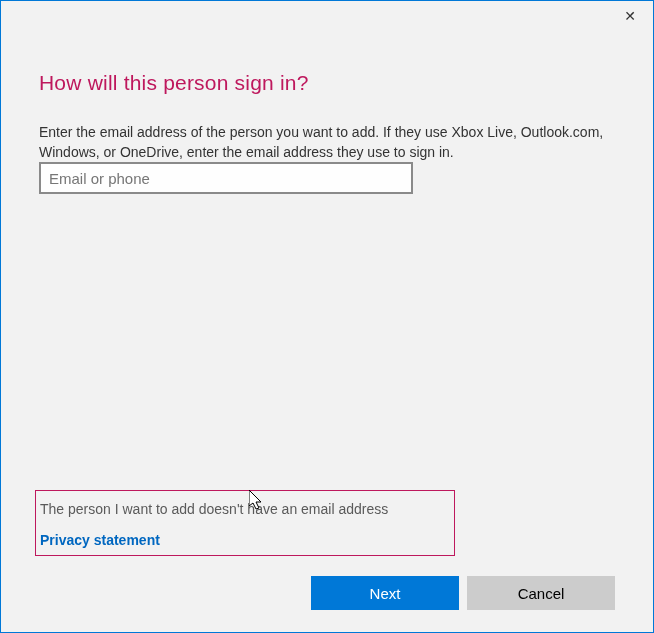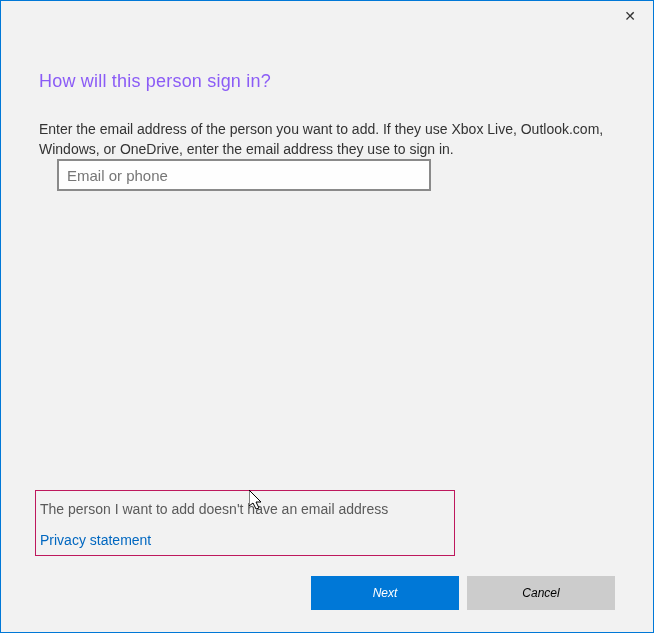--- a/index.html
+++ b/index.html
@@ -35,41 +35,40 @@
       justify-content: center;
       font-size: 14px;
       font-family: Arial, sans-serif;
       color: #333;
       cursor: pointer;
     }
     .content {
       padding: 40px 38px 0 38px;
     }
     .heading {
-      font-size: 18px;
+      font-size: 21px;
       font-weight: 300;
-      color: #8b5cf6;
+      color: #be185d;
       margin-bottom: 28px;
       letter-spacing: 0.2px;
     }
     .description {
       font-size: 14px;
       color: #333;
       line-height: 1.4;
     }
     .email-input {
       width: 374px;
       height: 32px;
       border: 2px solid #8a8a8a;
       background: #fefefe;
       padding: 0 8px;
       font-size: 15px;
       color: #333;
       outline: none;
-      margin-left: 18px;
     }
     .email-input::placeholder {
       color: #767676;
     }
     .bottom-area {
       position: absolute;
       left: 0;
       right: 0;
       bottom: 0;
       padding: 0 38px 22px 38px;
@@ -85,34 +84,34 @@
       font-size: 14px;
       color: #5a5a5a;
       display: block;
       margin-bottom: 14px;
       cursor: pointer;
     }
     .privacy-link {
       font-size: 14px;
       color: #0067c0;
       cursor: pointer;
+      font-weight: bold;
     }
     .button-row {
       display: flex;
       justify-content: flex-end;
       gap: 8px;
       margin-top: 6px;
     }
     .btn {
       width: 148px;
       height: 34px;
       border: none;
-      font-size: 12px;
+      font-size: 15px;
       cursor: pointer;
-      font-style: italic;
     }
     .btn-primary {
       background: #0078d7;
       color: #fff;
     }
     .btn-secondary {
       background: #cccccc;
       color: #000000;
     }
     .cursor {

